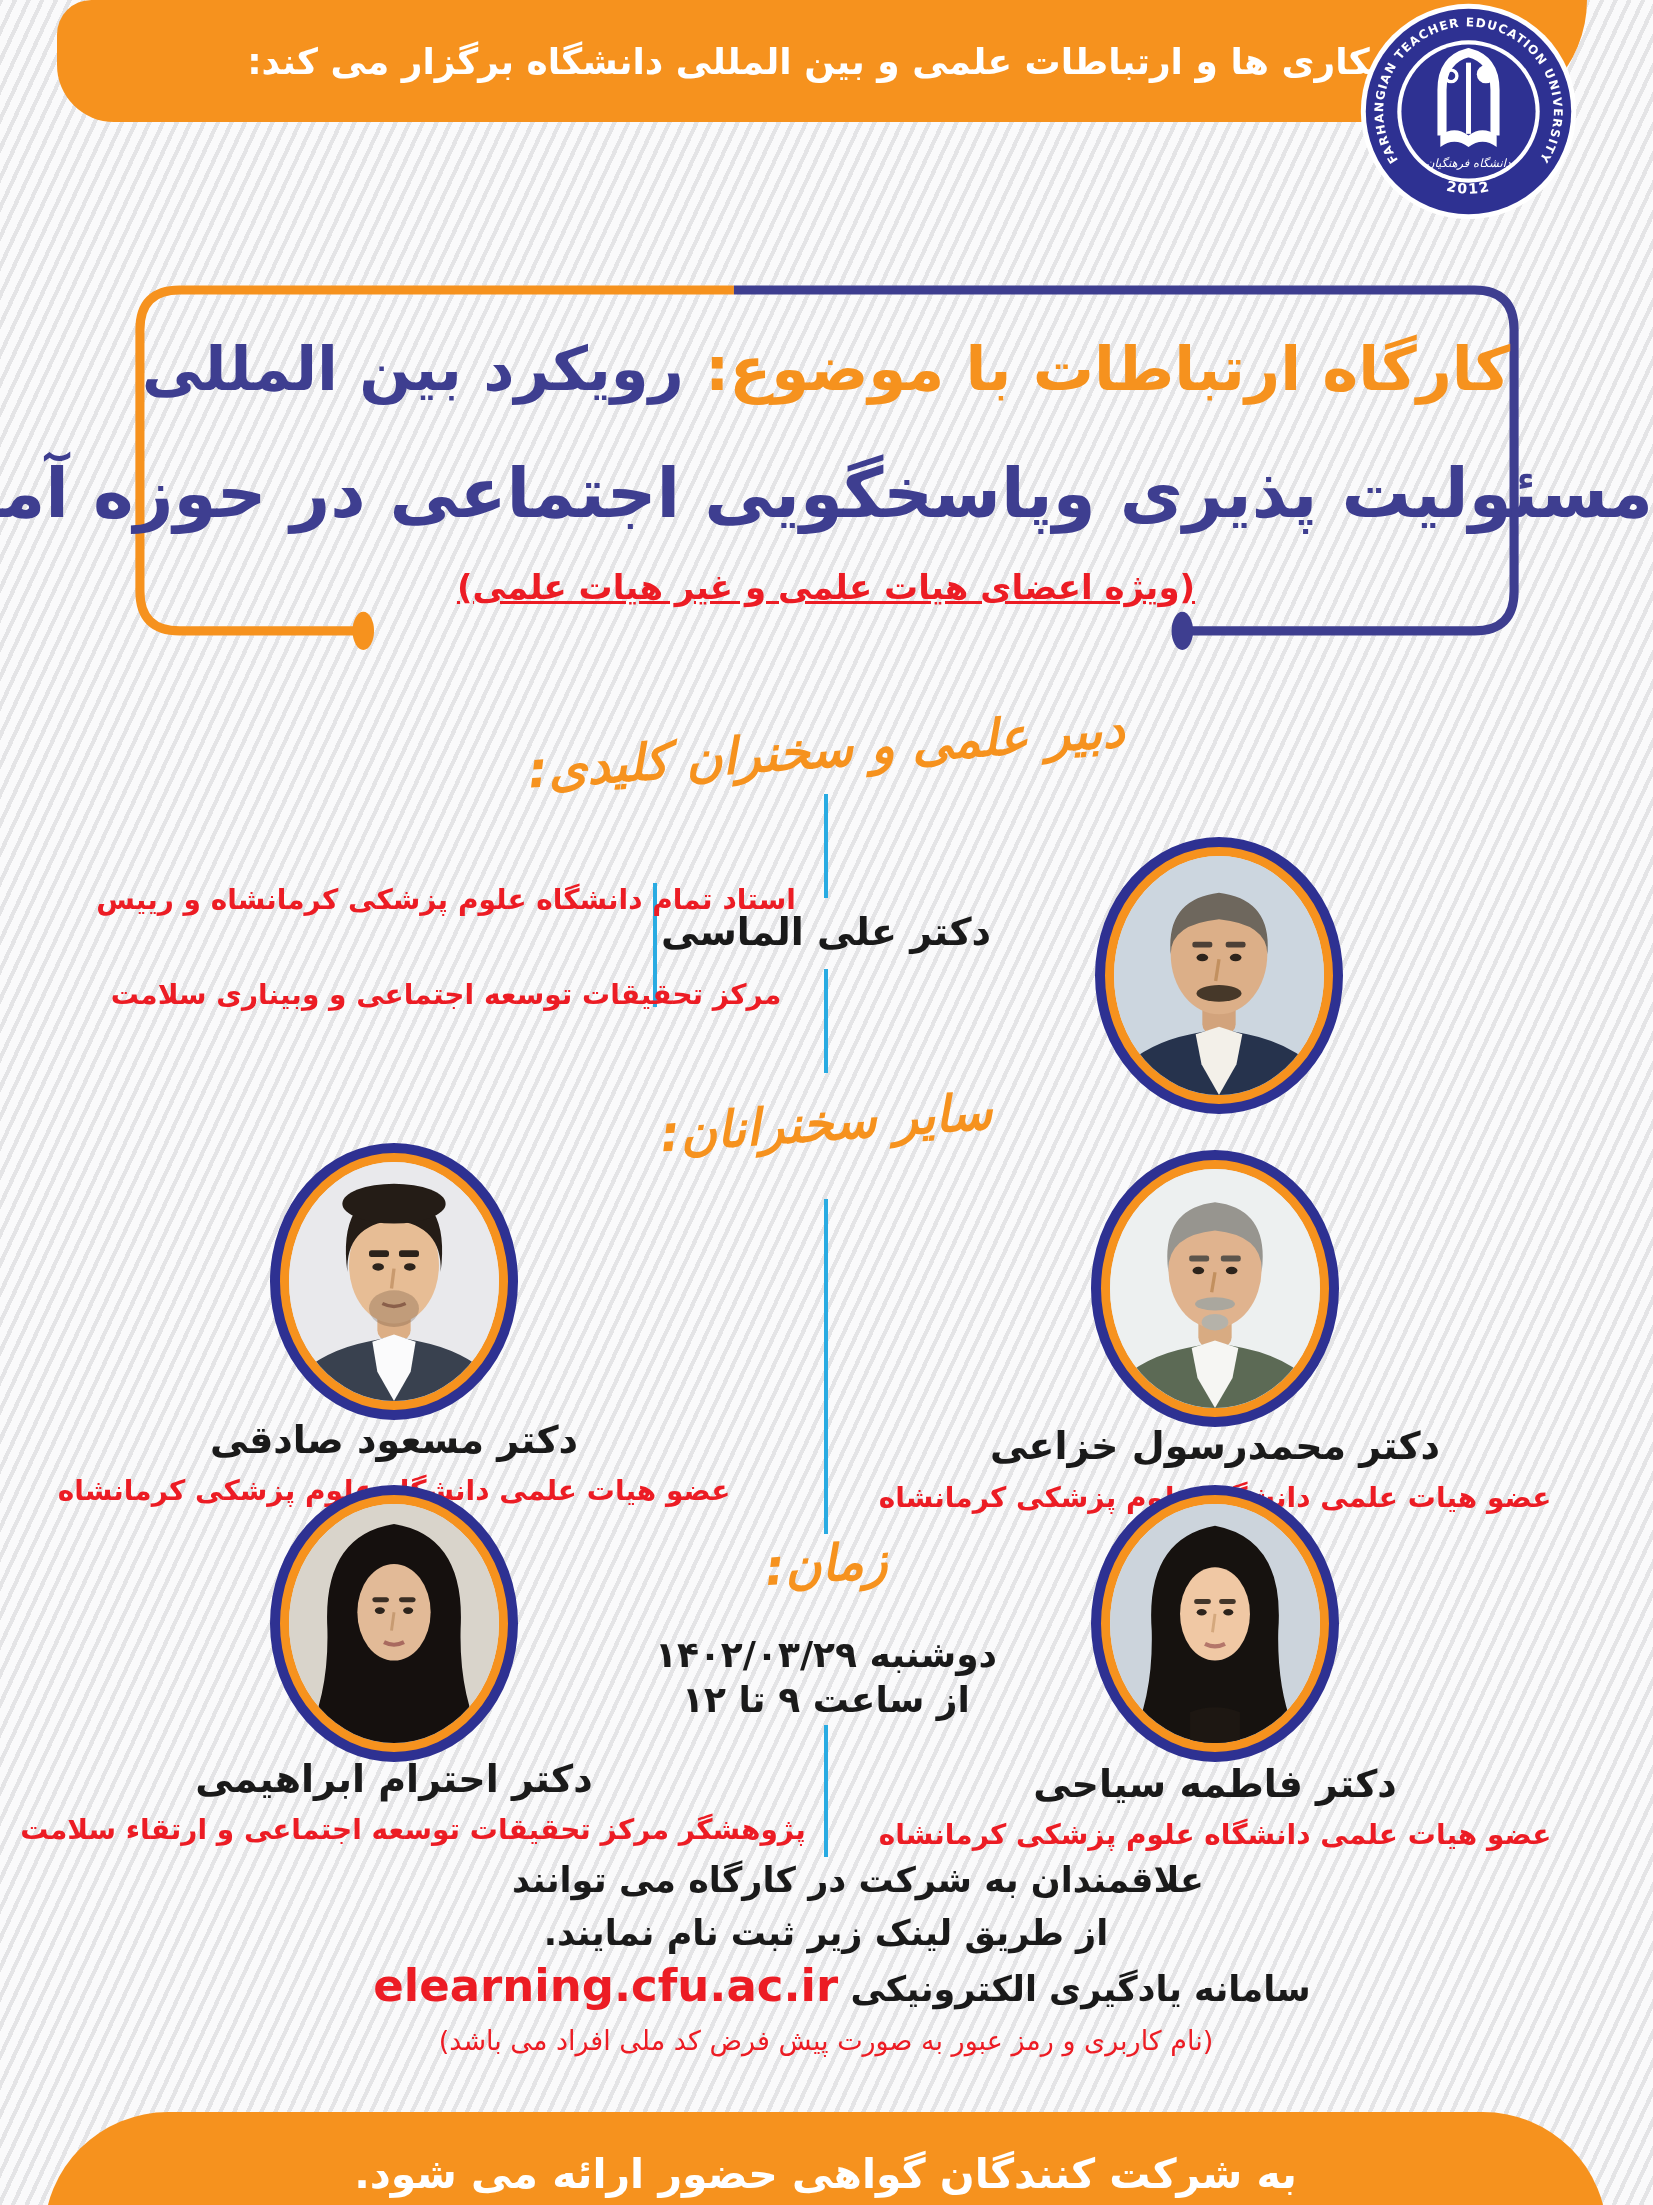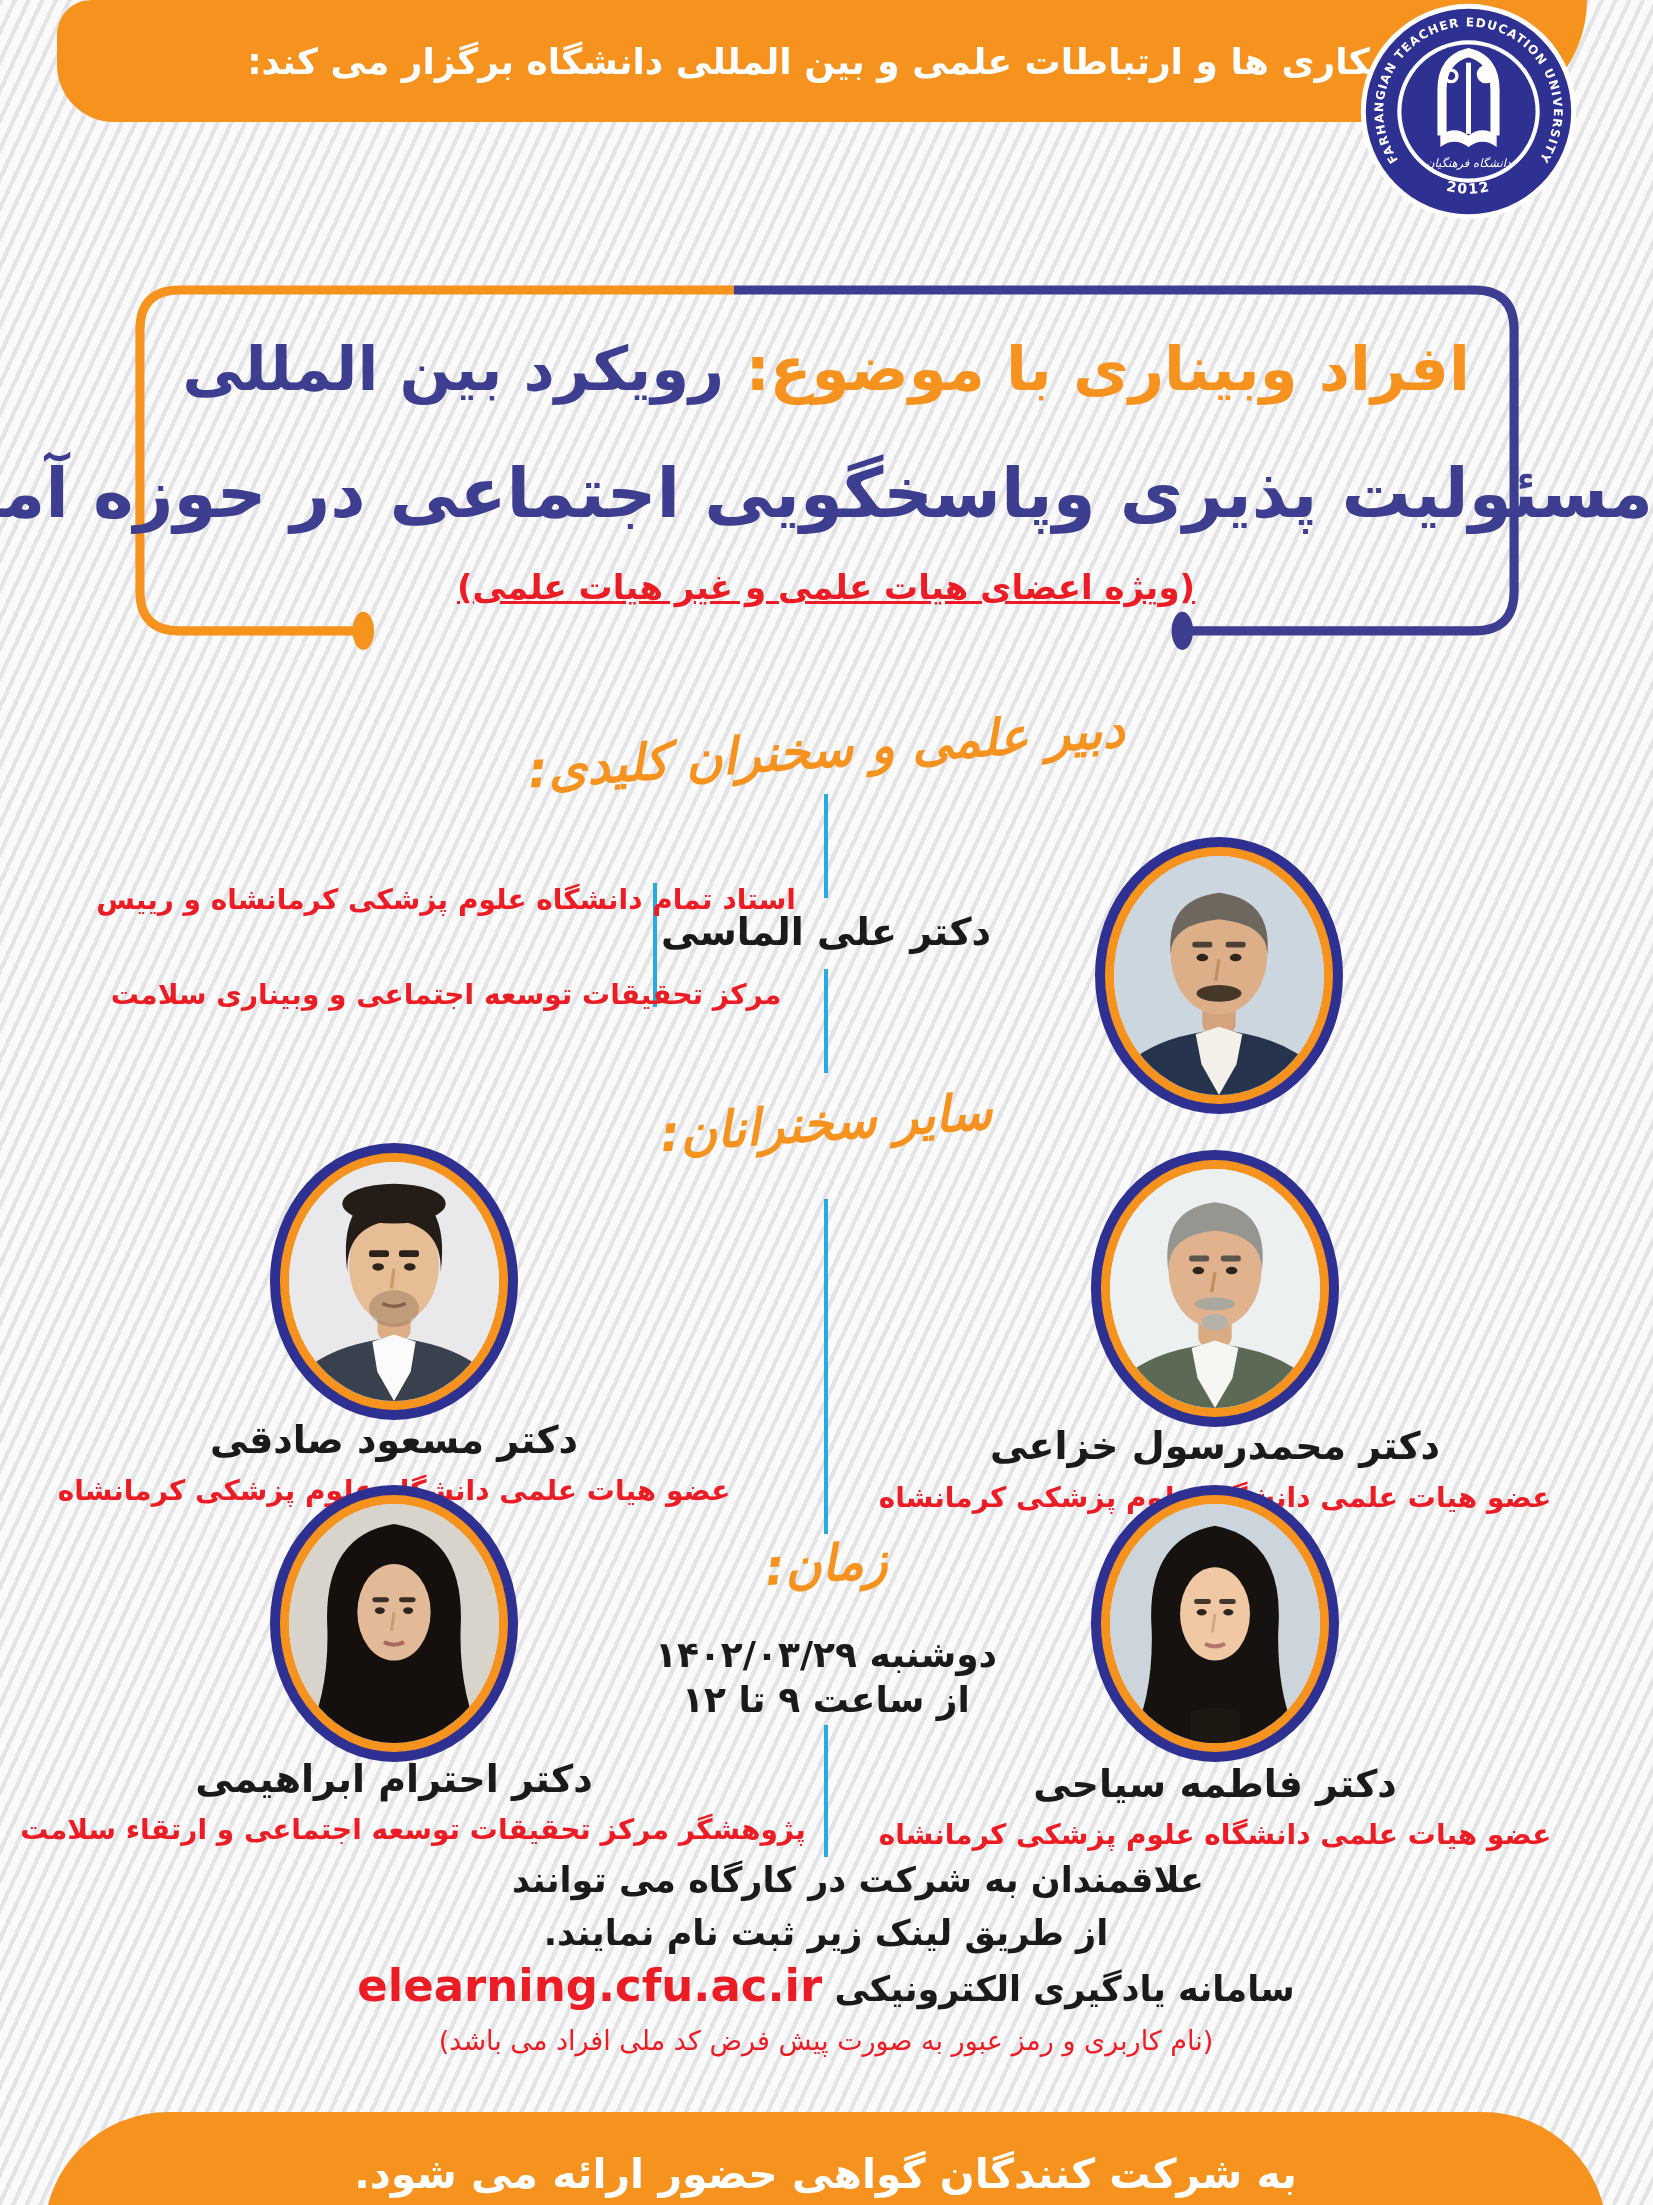--- a/index.html
+++ b/index.html
@@ -50,21 +50,21 @@
   .ph-khazaei{left:1092px;top:1150px;}
   .ph-ebrahimi{left:271px;top:1485px;}
   .ph-sayahi{left:1092px;top:1485px;}
   
   .sp-name{font-size:38px;font-weight:bold;color:#1a1a1a;white-space:nowrap;z-index:2;}
   .sp-role{font-size:28px;font-weight:bold;color:#EC1C24;white-space:nowrap;z-index:2;}
   
   .sched{font-size:36px;font-weight:bold;color:#1a1a1a;white-space:nowrap;z-index:2;}
   
   .reg{font-size:35px;font-weight:bold;color:#1a1a1a;white-space:nowrap;z-index:2;}
-  .reg-link-row{font-size:35px;font-weight:bold;color:#1a1a1a;white-space:nowrap;z-index:2;}
+  .reg-link-row{font-size:35px;font-weight:bold;color:#1a1a1a;white-space:nowrap;z-index:2;margin-left:16px;}
   .reg-url{color:#EC1C24;font-size:45px;font-weight:bold;}
   .reg-note{font-size:27px;font-weight:normal;color:#EC1C24;white-space:nowrap;z-index:2;}
   
   .footer{left:45px;top:2080px;width:1563px;height:124px;background:#F6921E;
           border-radius:124px 124px 0 0;z-index:2;margin-top:32px;}
   .footer-text{width:100%;height:100%;display:flex;align-items:center;justify-content:center;
           color:#ffffff;font-size:41px;font-weight:bold;white-space:nowrap;}
 </style>
 </head>
 <body>
@@ -103,21 +103,21 @@
   </div>
 
   <svg class="abs title-frame" viewBox="0 0 1685 470">
     <path d="M282,424 H60 Q12,424 12,376 V60 Q12,12 60,12 H730" fill="none" stroke="#F6921E" stroke-width="11"></path>
     <path d="M730,12 H1625 Q1673,12 1673,60 V376 Q1673,424 1625,424 H1272" fill="none" stroke="#3E3E90" stroke-width="11"></path>
     <ellipse cx="282" cy="424" rx="13" ry="23" fill="#F6921E"></ellipse>
     <ellipse cx="1272" cy="424" rx="13" ry="23" fill="#3E3E90"></ellipse>
   </svg>
 
   <div class="abs title-line title-l1" dir="rtl">
-    <span class="t-orange">افراد وبیناری با موضوع:</span>
+    <span class="t-orange">کارگاه ارتباطات با موضوع:</span>
     <span class="t-blue">رویکرد بین المللی</span>
   </div>
   <div class="abs title-line title-l2" dir="rtl">مسئولیت پذیری وپاسخگویی اجتماعی در حوزه آموزش</div>
   <div class="abs title-line audience" dir="rtl">(ویژه اعضای هیات علمی و غیر هیات علمی)</div>
 
   <div class="abs callig h-keynote" dir="rtl">دبیر علمی و سخنران کلیدی:</div>
 
   <div class="abs vline vl1"></div>
   <div class="abs vline vl2"></div>
   <div class="abs vline vl3"></div>

